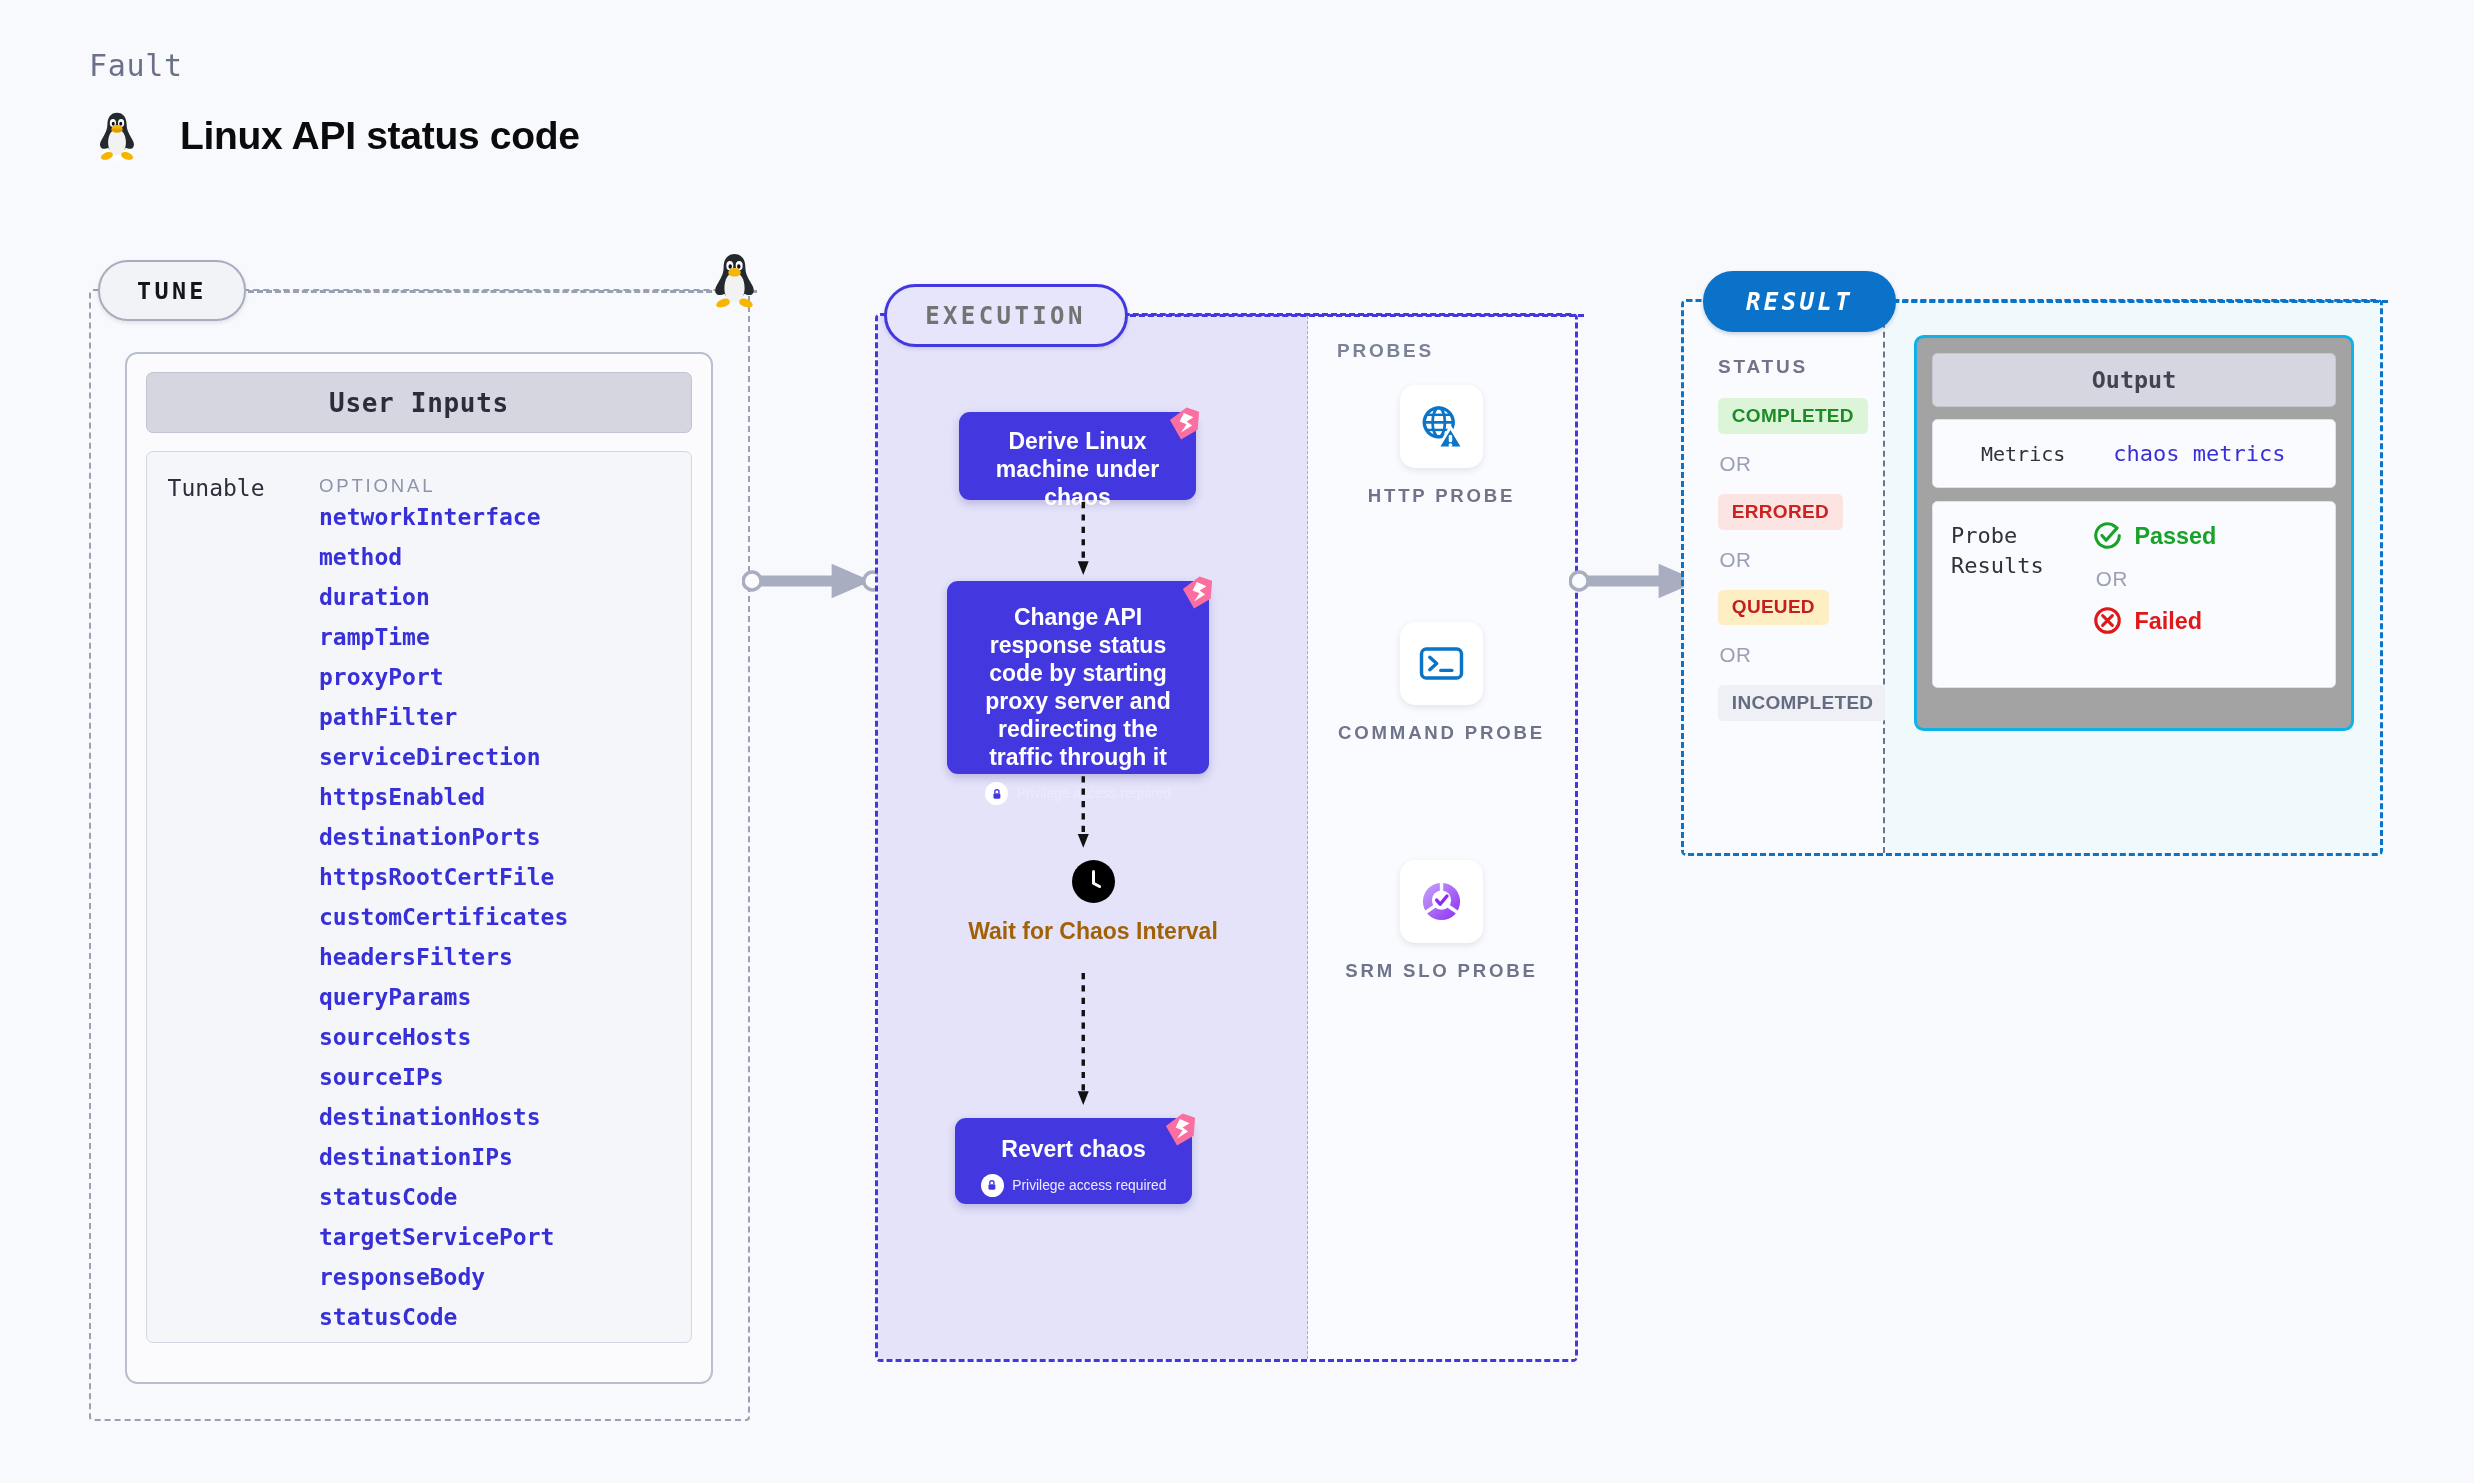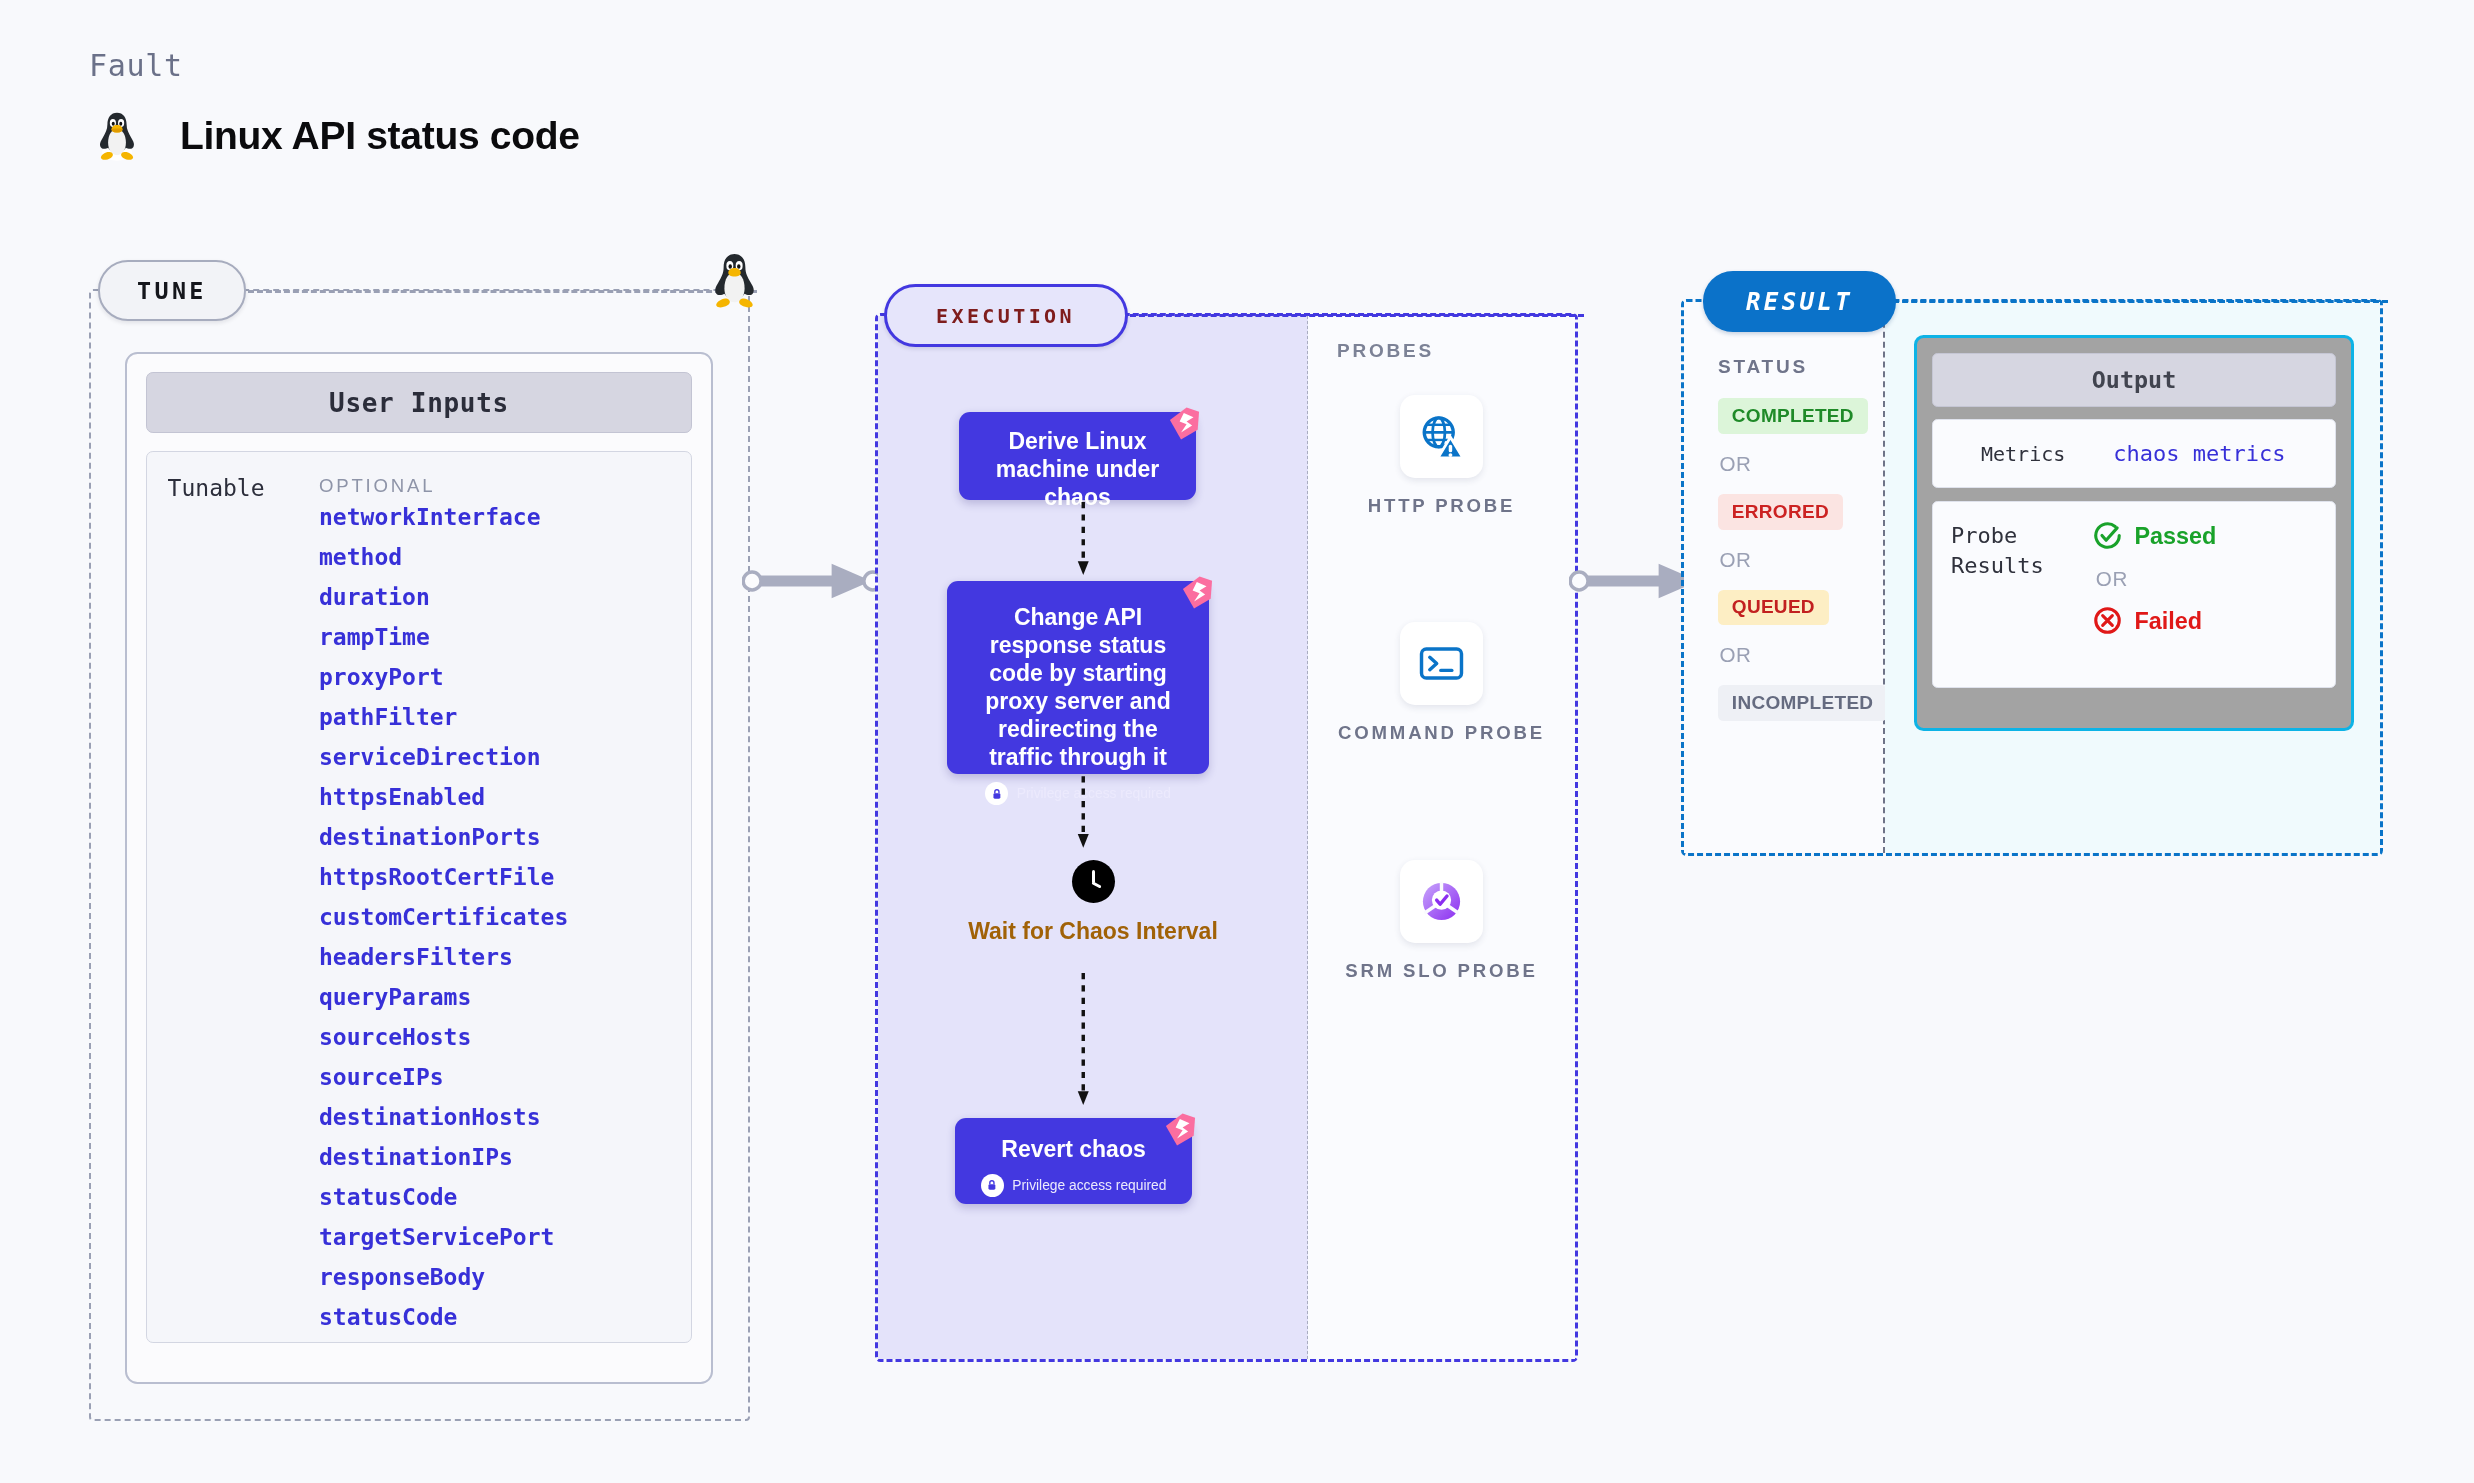--- a/index.html
+++ b/index.html
@@ -117,21 +117,21 @@
   }
   .probes-col {
     flex: 1; height: 100%;
     background: #fafbfe;
     position: relative;
   }
   .pill-exec {
     left: 5.5px; top: -32px;
     width: 244px; height: 63px;
     background: #e6e5fb; border: 3.4px solid #4338e0;
-    border-radius: 32px; color: #7f1d1d; font-size: 20px;
+    border-radius: 32px; color: #737373; font-size: 24px;
     box-shadow: 0 2.1px 4.1px rgba(20,20,60,.12);
     z-index: 5;
   }
   .exec-dash-line {
     position: absolute; left: 252px; top: -2.1px; width: 454px;
     border-top: 3.4px dashed #4338e0; z-index: 1;
   }
 
   .flow { position: absolute; left: 0; top: 0; width: 430px; height: 100%; }
   .node {
@@ -425,21 +425,21 @@
               <path d="M30 16 L44 22 L34 28 L42 34 L26 44 L34 32 L24 28 Z" fill="#fff"></path>
             </svg>
           </span>
         </div>
       </div>
     </div>
 
     <div class="probes-col">
       <div class="probes-title">PROBES</div>
 
-      <div class="probe" style="top:79px;">
+      <div class="probe" style="top:69px;">
         <div class="probe-icon-box">
           <svg width="51" height="51" viewBox="0 0 74 74">
             <circle cx="33" cy="31" r="21" fill="none" stroke="#0a74c8" stroke-width="5"></circle>
             <ellipse cx="33" cy="31" rx="9" ry="21" fill="none" stroke="#0a74c8" stroke-width="4"></ellipse>
             <line x1="12" y1="31" x2="54" y2="31" stroke="#0a74c8" stroke-width="4"></line>
             <line x1="16" y1="20" x2="50" y2="20" stroke="#0a74c8" stroke-width="3.5"></line>
             <line x1="16" y1="42" x2="50" y2="42" stroke="#0a74c8" stroke-width="3.5"></line>
             <path d="M50 38 L68 68 L32 68 Z" fill="#0a74c8" stroke="#fff" stroke-width="4"></path>
             <rect x="47.5" y="49" width="5" height="11" rx="2.5" fill="#fff"></rect>
             <circle cx="50" cy="64" r="2.8" fill="#fff"></circle>

